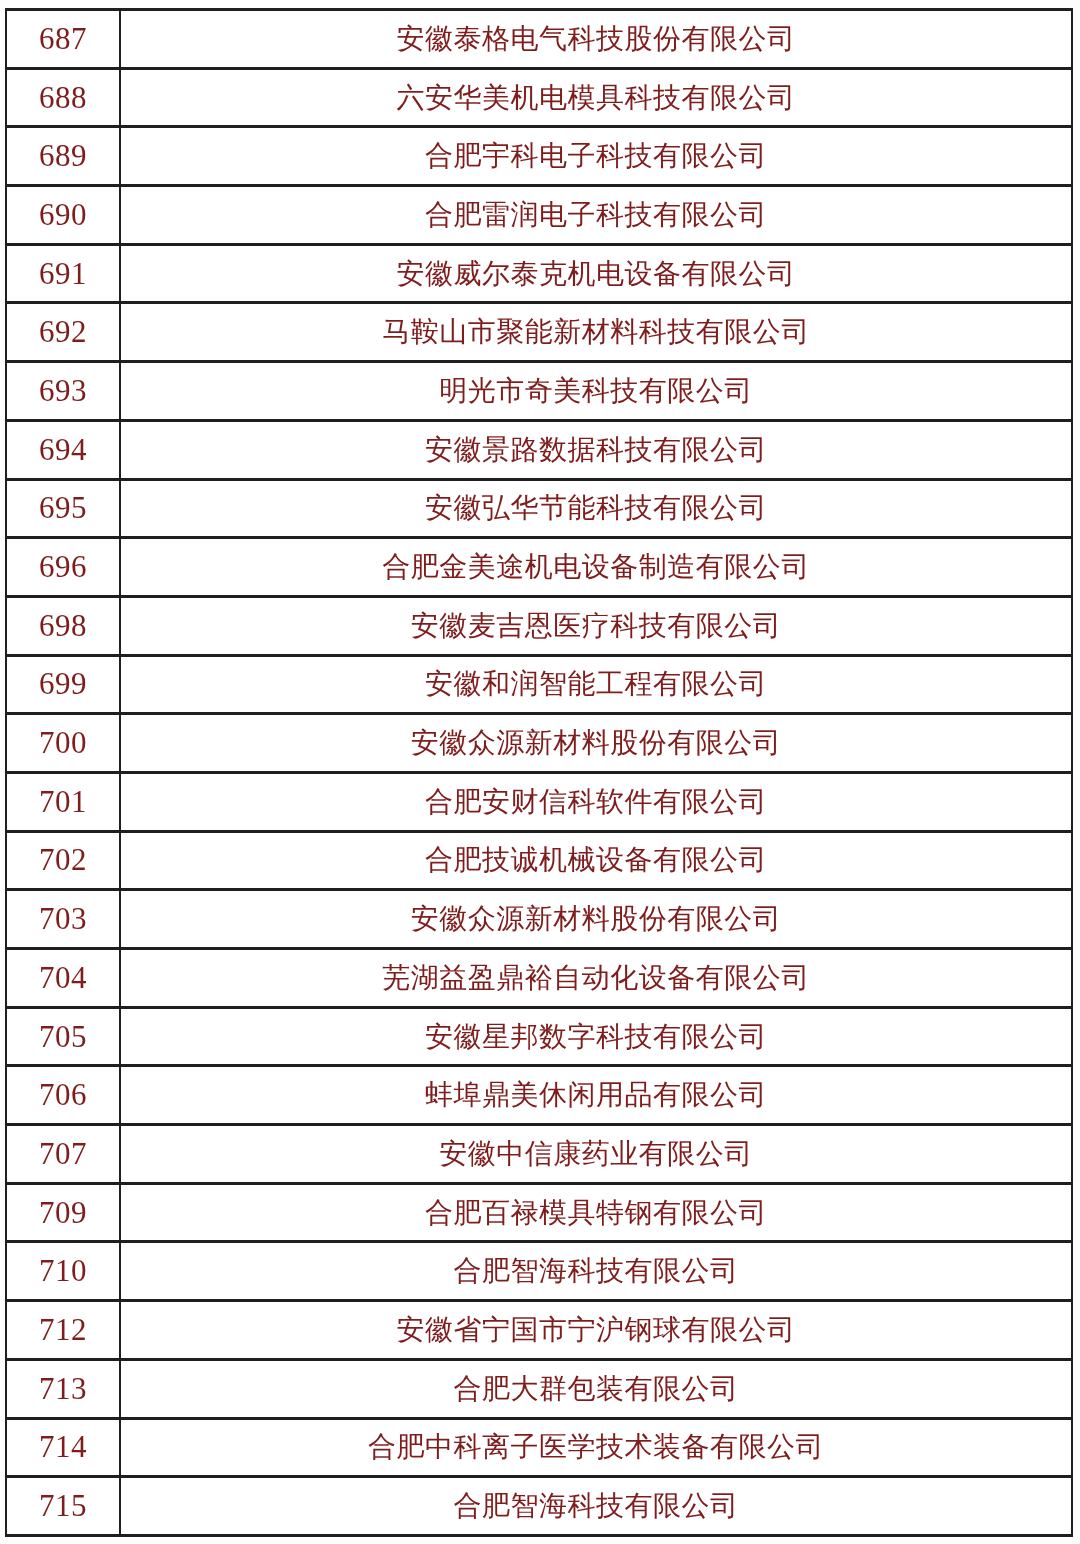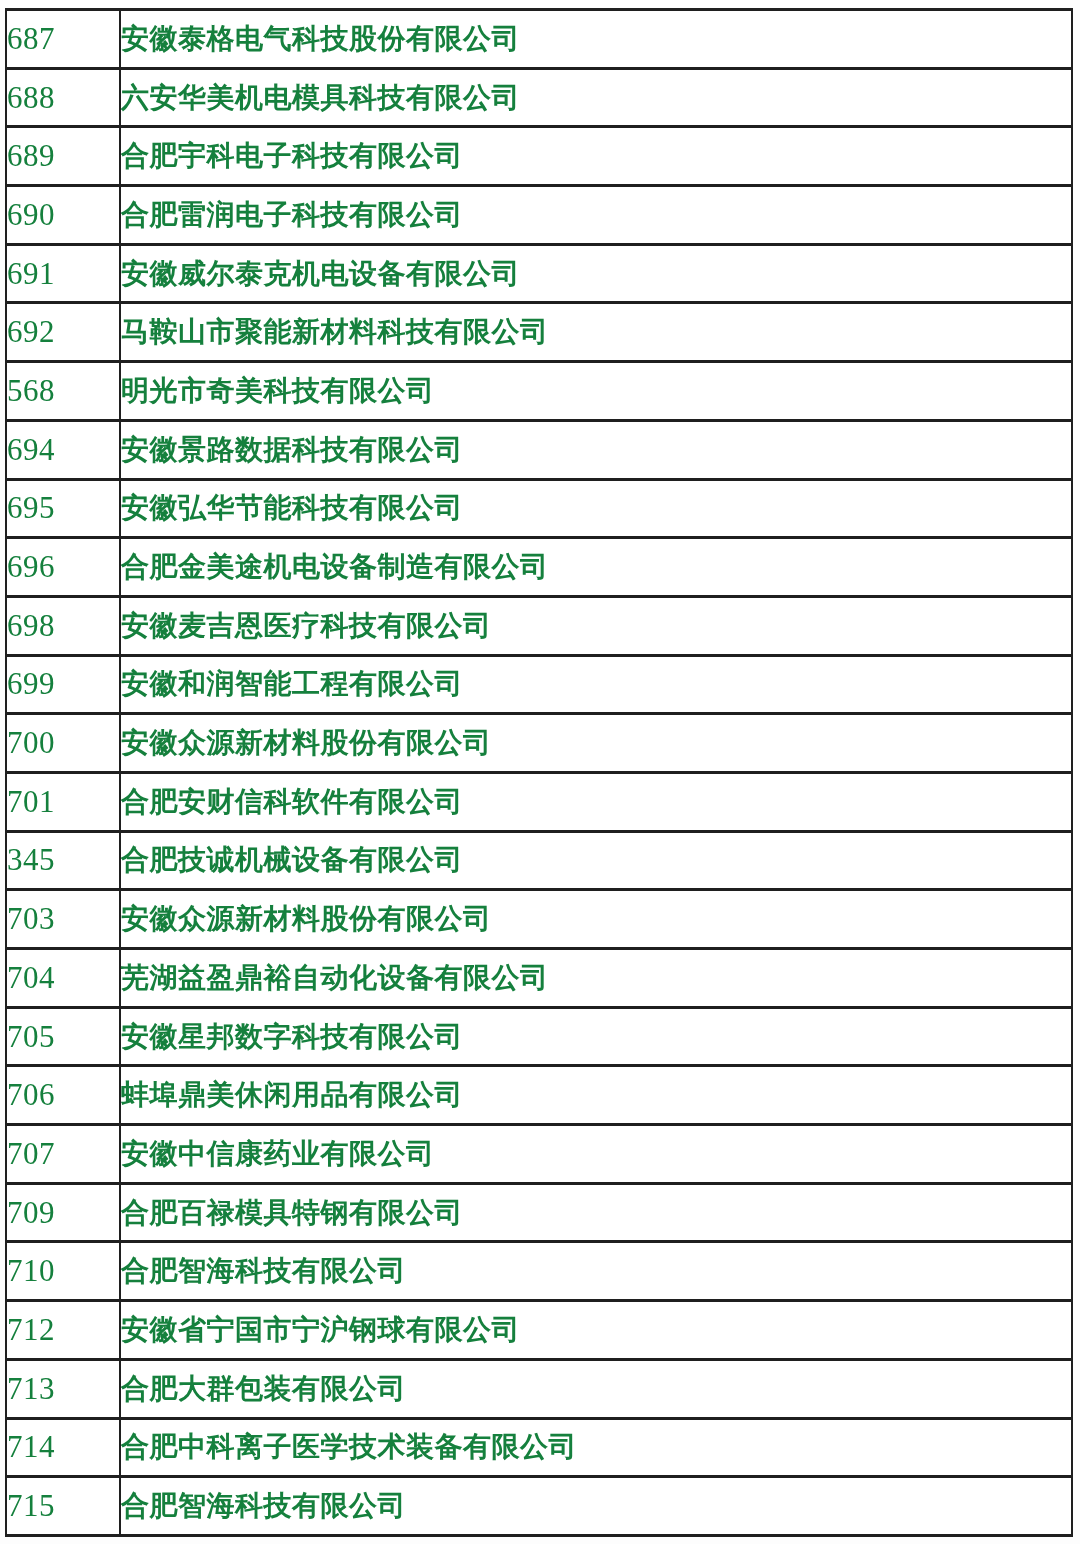--- a/index.html
+++ b/index.html
@@ -23,37 +23,36 @@
     height: 1529px;
     border-collapse: collapse;
     table-layout: fixed;
     background: #ffffff;
   }
   table.company-table td {
     border-left: 2px solid #1f1f1f;
     border-right: 2px solid #1f1f1f;
     border-top: 3px solid #1f1f1f;
     border-bottom: 3px solid #1f1f1f;
-    text-align: left;
+    text-align: center;
     vertical-align: middle;
-    color: #15803d;
+    color: #7f1d1d;
     padding: 0;
     height: 50px;
     white-space: nowrap;
     overflow: hidden;
   }
   td.index-cell {
     width: 112px;
     font-size: 31px;
     letter-spacing: 0.5px;
   }
   td.name-cell {
     font-size: 28px;
     letter-spacing: 0.5px;
-    font-weight: bold;
   }
 </style>
 </head>
 <body>
 
 <div class="page">
   <table class="company-table">
     <tbody>
         <tr>
           <td class="index-cell">687</td>
@@ -73,21 +72,21 @@
         </tr>
         <tr>
           <td class="index-cell">691</td>
           <td class="name-cell">安徽威尔泰克机电设备有限公司</td>
         </tr>
         <tr>
           <td class="index-cell">692</td>
           <td class="name-cell">马鞍山市聚能新材料科技有限公司</td>
         </tr>
         <tr>
-          <td class="index-cell">568</td>
+          <td class="index-cell">693</td>
           <td class="name-cell">明光市奇美科技有限公司</td>
         </tr>
         <tr>
           <td class="index-cell">694</td>
           <td class="name-cell">安徽景路数据科技有限公司</td>
         </tr>
         <tr>
           <td class="index-cell">695</td>
           <td class="name-cell">安徽弘华节能科技有限公司</td>
         </tr>
@@ -105,21 +104,21 @@
         </tr>
         <tr>
           <td class="index-cell">700</td>
           <td class="name-cell">安徽众源新材料股份有限公司</td>
         </tr>
         <tr>
           <td class="index-cell">701</td>
           <td class="name-cell">合肥安财信科软件有限公司</td>
         </tr>
         <tr>
-          <td class="index-cell">345</td>
+          <td class="index-cell">702</td>
           <td class="name-cell">合肥技诚机械设备有限公司</td>
         </tr>
         <tr>
           <td class="index-cell">703</td>
           <td class="name-cell">安徽众源新材料股份有限公司</td>
         </tr>
         <tr>
           <td class="index-cell">704</td>
           <td class="name-cell">芜湖益盈鼎裕自动化设备有限公司</td>
         </tr>

